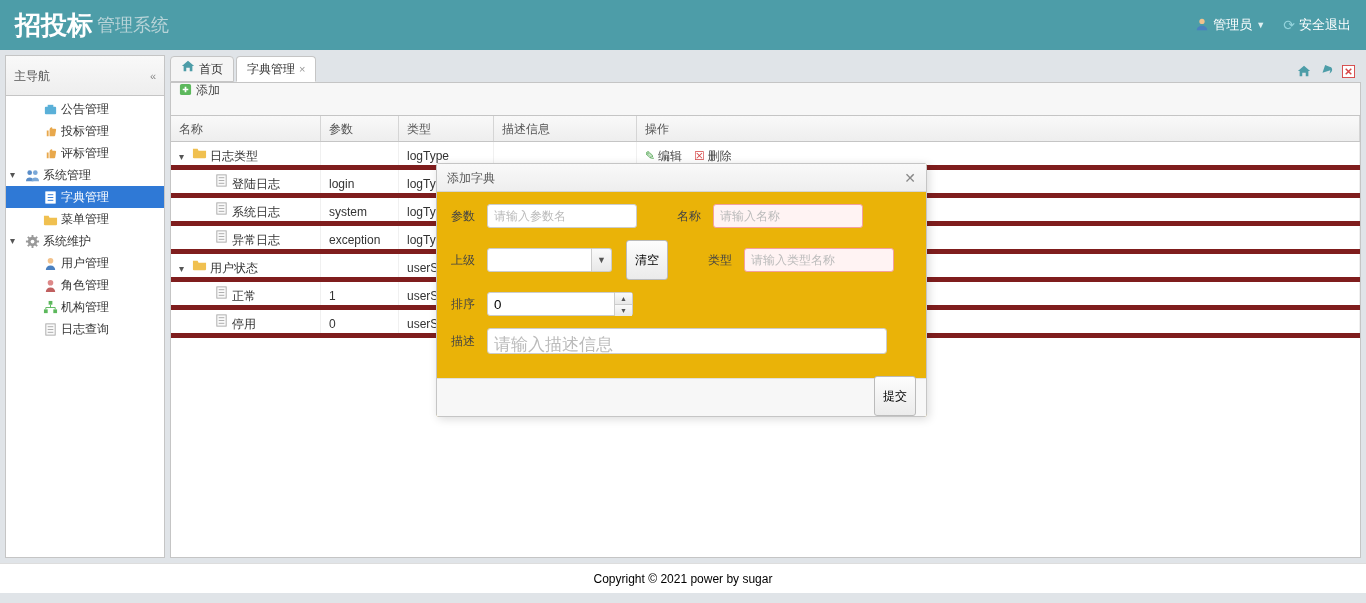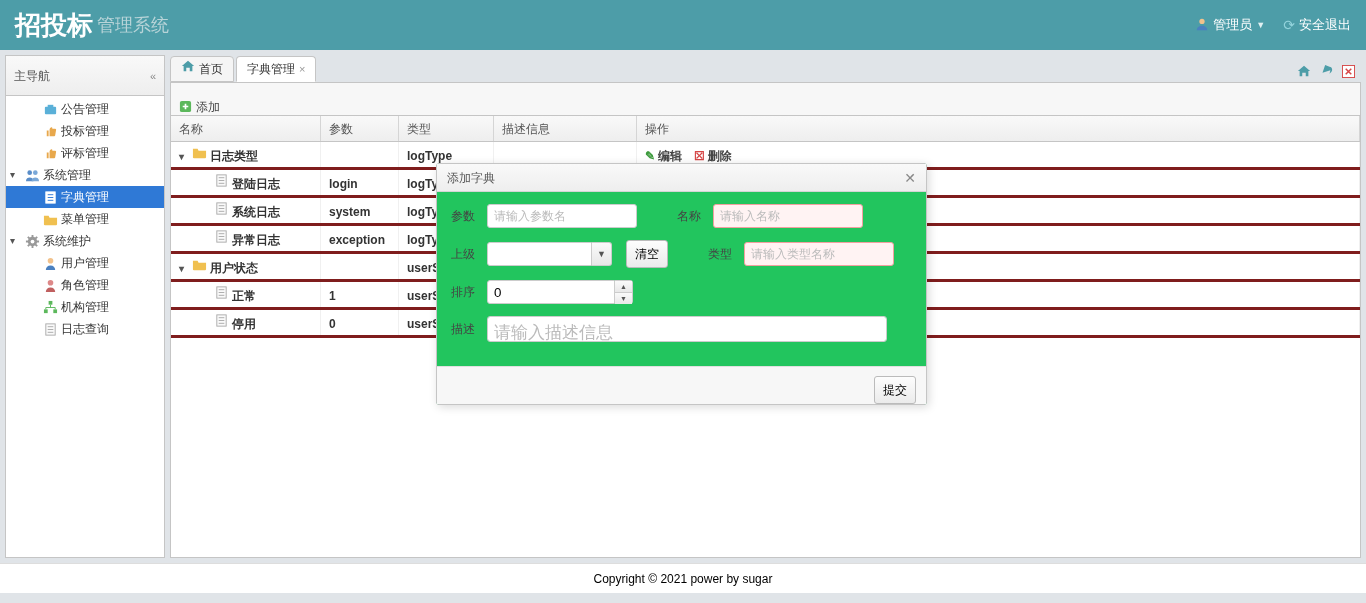--- a/index.html
+++ b/index.html
@@ -29,57 +29,57 @@
 .tree-icon svg { width: 15px; height: 15px; }
 
 .main { flex: 1; margin: 5px 5px 5px 5px; display: flex; flex-direction: column; position: relative; }
 .tabs-bar { height: 28px; display: flex; align-items: flex-end; border-bottom: 1px solid #c5c5c5; background: #e0e4e8; }
 .tab { height: 26px; line-height: 26px; padding: 8px 10px; border: 1px solid #c5c5c5; margin-right: 2px; border-radius: 4px 4px 0 0; background: #f5f5f5; display: inline-flex; align-items: center; gap: 4px; cursor: pointer; font-size: 12px; }
 .tab.active { background: #fff; border-bottom-color: #fff; }
 .tab-close { color: #999; font-size: 11px; cursor: pointer; }
 .tabs-tools { margin-left: auto; display: flex; gap: 4px; padding-right: 4px; padding-bottom: 2px; }
 .tab-tool { width: 18px; height: 18px; display: inline-flex; align-items: center; justify-content: center; cursor: pointer; }
 
-.toolbar { height: 30px; border: 1px solid #c5c5c5; border-top: none; background: #f7f7f7; display: flex; align-items: flex-start; padding: 16px 8px; }
+.toolbar { height: 30px; border: 1px solid #c5c5c5; border-top: none; background: #f7f7f7; display: flex; align-items: flex-end; padding: 16px 8px; }
 .toolbar-btn { display: inline-flex; align-items: center; gap: 4px; cursor: pointer; color: #444; }
 
 .grid { border: 1px solid #c5c5c5; border-top: none; flex: 1; background: #fff; overflow: hidden; }
 .grid-header { display: flex; height: 26px; background: linear-gradient(#f9f9f9,#eee); border-bottom: 1px solid #c5c5c5; }
 .grid-header .col { border-right: 1px solid #d5d5d5; padding: 0 8px; line-height: 26px; color: #555; }
-.grid-body .row { display: flex; height: 28px; border-bottom: 3px solid #7f1d1d; font-weight: bold; }
+.grid-body .row { display: flex; height: 28px; border-bottom: 5px solid #7f1d1d; }
 .grid-body .row .col { padding: 0 8px; line-height: 28px; border-right: 1px solid #f0f0f0; overflow: hidden; text-overflow: ellipsis; white-space: nowrap; }
 .col-name { width: 150px; }
 .col-param { width: 78px; }
 .col-type { width: 95px; }
 .col-desc { width: 143px; }
 .col-ops { flex: 1; }
 .row-tree .tree-arrow { width: 12px; }
 .indent-r0 { padding-left: 8px !important; }
 .indent-r1 { padding-left: 30px !important; }
 .op-link { display: inline-flex; align-items: center; gap: 3px; margin-right: 12px; cursor: pointer; color: #444; }
 .op-link .edit-ic { color: #3c9a3c; }
 .op-link .del-ic { color: #d64646; }
 
 .footer { height: 30px; line-height: 30px; text-align: center; color: #000000; background: #fff; border-top: 1px solid #ddd; }
 
 
-.dialog { position: absolute; left: 436px; top: 163px; width: 491px; background: #22c55e; border: 1px solid #c5c5c5; box-shadow: 2px 2px 10px rgba(0,0,0,0.15); z-index: 100; border-radius: 3px; }
+.dialog { position: absolute; left: 436px; top: 163px; width: 491px; background: #eab308; border: 1px solid #c5c5c5; box-shadow: 2px 2px 10px rgba(0,0,0,0.15); z-index: 100; border-radius: 3px; }
 .dlg-title { height: 28px; line-height: 28px; padding: 0 10px; background: linear-gradient(#f9f9f9,#eee); border-bottom: 1px solid #d5d5d5; display: flex; align-items: center; color: #555; }
 .dlg-close { margin-left: auto; cursor: pointer; color: #888; font-size: 14px; }
 .dlg-body { padding: 12px 14px; }
 .dlg-row { display: flex; gap: 40px; margin-bottom: 12px; }
 .dlg-field { display: flex; align-items: center; gap: 10px; }
 .dlg-field label { width: 26px; color: #444; }
 .dlg-input { height: 24px; border: 1px solid #ccc; border-radius: 3px; padding: 0 6px; font-size: 12px; width: 150px; }
 .dlg-input::placeholder { color: #bbb; }
 .dlg-input.invalid { border-color: #f2a0a0; background: #fff3f3; }
 .dlg-combo { display: flex; }
 .dlg-combo input { width: 105px; height: 24px; border: 1px solid #ccc; border-radius: 3px 0 0 3px; padding: 0 6px; }
 .dlg-combo .combo-arrow { width: 20px; height: 24px; border: 1px solid #ccc; border-left: none; border-radius: 0 3px 3px 0; background: linear-gradient(#fafafa,#e8e8e8); display: inline-flex; align-items: center; justify-content: center; font-size: 9px; color: #555; cursor: pointer; }
-.dlg-btn { height: 28px; padding: 0 8px; border: 1px solid #bbb; border-radius: 3px; background: linear-gradient(#fdfdfd,#ebebeb); cursor: pointer; font-size: 12px; margin-left: 4px; }
+.dlg-btn { height: 40px; padding: 0 8px; border: 1px solid #bbb; border-radius: 3px; background: linear-gradient(#fdfdfd,#ebebeb); cursor: pointer; font-size: 12px; margin-left: 4px; }
 .dlg-spinner { display: flex; }
 .dlg-spinner input { width: 128px; height: 24px; border: 1px solid #ccc; border-radius: 3px 0 0 3px; padding: 0 6px; }
 .dlg-spinner .spin-btns { width: 18px; height: 24px; border: 1px solid #ccc; border-left: none; border-radius: 0 3px 3px 0; display: flex; flex-direction: column; }
 .dlg-spinner .spin-btns span { flex: 1; background: linear-gradient(#fafafa,#e8e8e8); font-size: 7px; text-align: center; line-height: 11px; cursor: pointer; color: #555; }
 .dlg-spinner .spin-btns span:first-child { border-bottom: 1px solid #ccc; }
 .dlg-textarea { width: 400px; height: 26px; border: 1px solid #ccc; border-radius: 3px; padding: 4px 6px; font-size: 17px; font-family: inherit; resize: none; }
 .dlg-textarea::placeholder { color: #bbb; }
 .dlg-footer { height: 38px; border-top: 1px solid #e0e0e0; display: flex; align-items: flex-end; justify-content: flex-end; padding: 0 10px; background: #f7f7f7; }
 </style>
 </head>

